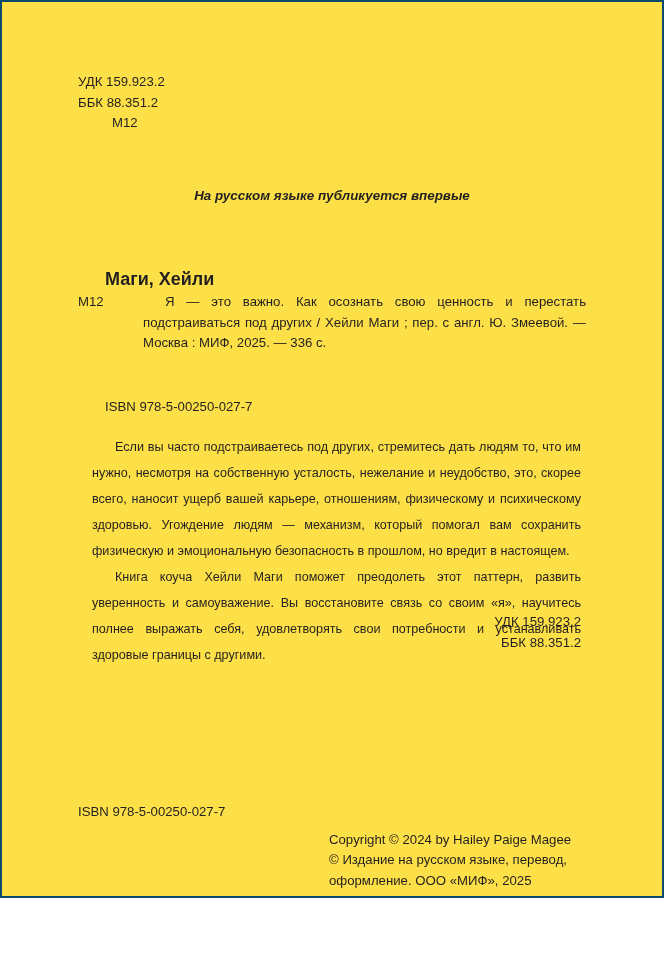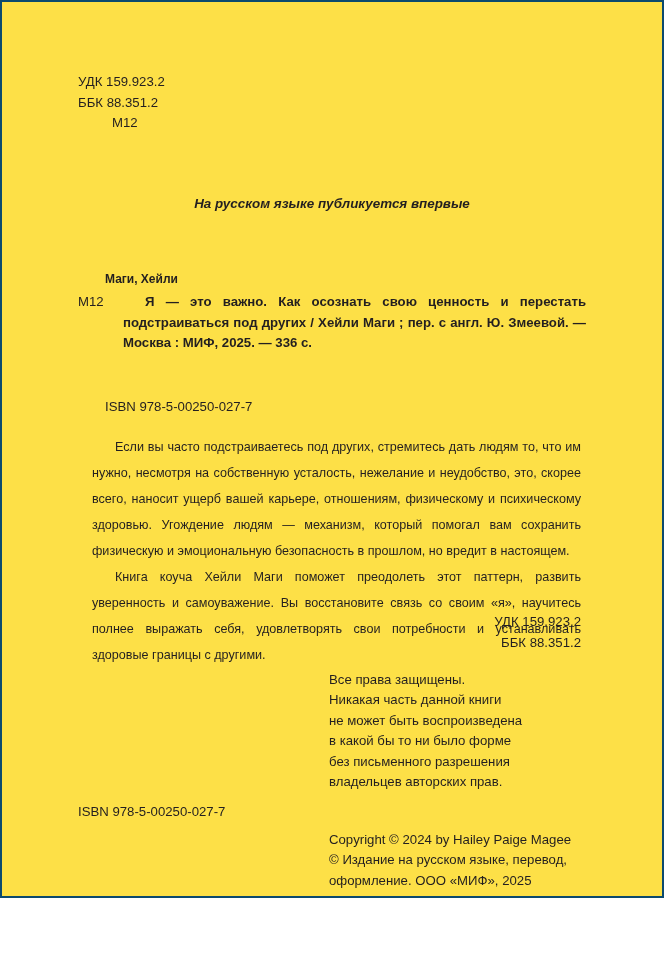--- a/index.html
+++ b/index.html
@@ -39,53 +39,52 @@
     white-space: pre;
   }
   .udk-top .code-indent {
     padding-left: 34px;
   }
 
   
   .first-publication {
     left: 0;
     right: 0;
-    top: 192px;
+    top: 184px;
     text-align: center;
     font-style: italic;
     font-weight: 700;
     font-size: 13.4px;
   }
 
   
   .author-name {
     left: 103px;
     top: 267px;
     font-weight: 700;
-    font-size: 12px;
+    font-size: 18px;
   }
 
   .biblio {
     left: 76px;
     top: 290px;
     width: 508px;
   }
   .biblio .sig {
     position: absolute;
     left: 0;
     top: 0;
     width: 45px;
   }
   .biblio .biblio-text {
-    margin-left: 45px;
+    margin-left: 65px;
     text-indent: 22px;
     text-align: justify;
     text-justify: inter-word;
     hyphens: manual;
-    font-weight: bold;
   }
 
   
   .isbn-main {
     left: 103px;
     top: 395px;
   }
 
   
   .annotation {
@@ -160,28 +159,20 @@
   <div class="block annotation">
     <p>Если вы часто подстраиваетесь под других, стремитесь дать людям то, что им нужно, несмотря на собственную усталость, нежелание и неудобство, это, скорее всего, наносит ущерб вашей карьере, отношениям, физическому и психическому здоровью. Угождение людям — механизм, который помогал вам сохранить физическую и эмоциональную безопасность в прошлом, но вредит в настоящем.</p>
     <p>Книга коуча Хейли Маги поможет преодолеть этот паттерн, развить уверенность и самоуважение. Вы восстановите связь со своим «я», научитесь полнее выражать себя, удовлетворять свои потребности и устанавливать здоровые границы с другими.</p>
   </div>
 
   <div class="block udk-repeat">
     <div>УДК 159.923.2</div>
     <div>ББК 88.351.2</div>
   </div>
 
-  <div class="block rights">
-    <div>Все права защищены.</div>
-    <div>Никакая часть данной книги</div>
-    <div>не может быть воспроизведена</div>
-    <div>в какой бы то ни было форме</div>
-    <div>без письменного разрешения</div>
-    <div>владельцев авторских прав.</div>
-  </div>
 
   <div class="block isbn-bottom">ISBN 978-5-00250-027-7</div>
 
   <div class="block copyright">
     <div>Copyright © 2024 by Hailey Paige Magee</div>
     <div>© Издание на русском языке, перевод,</div>
     <div>оформление. ООО «МИФ», 2025</div>
   </div>
 
 </div>

